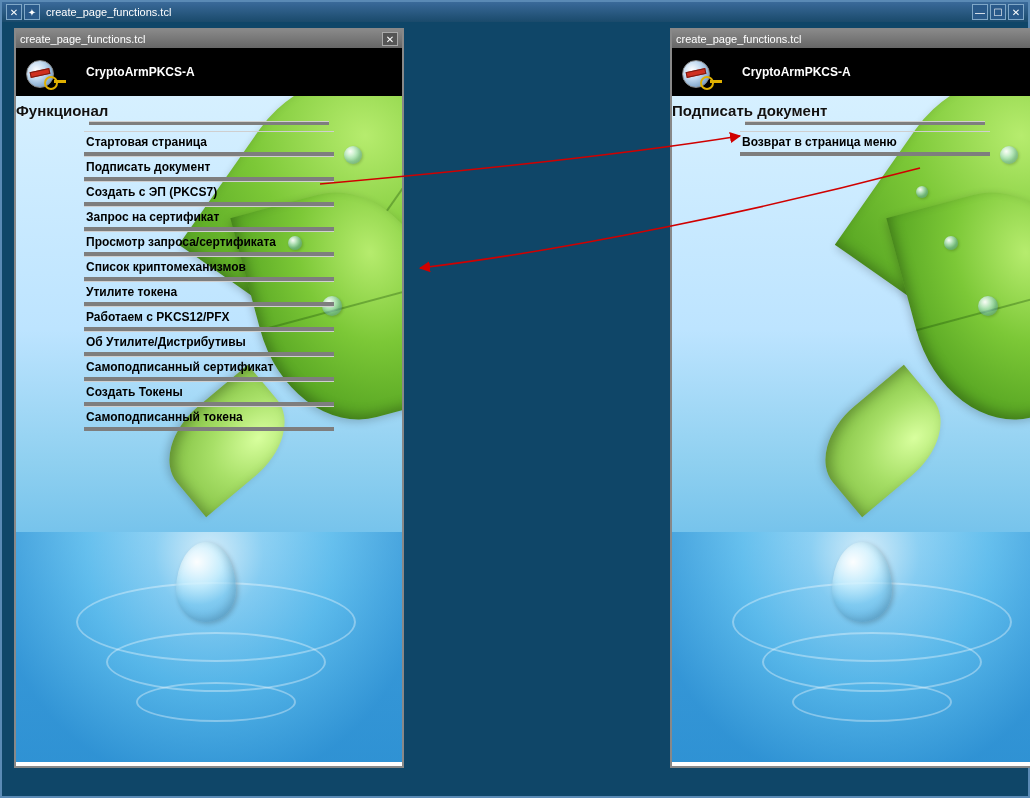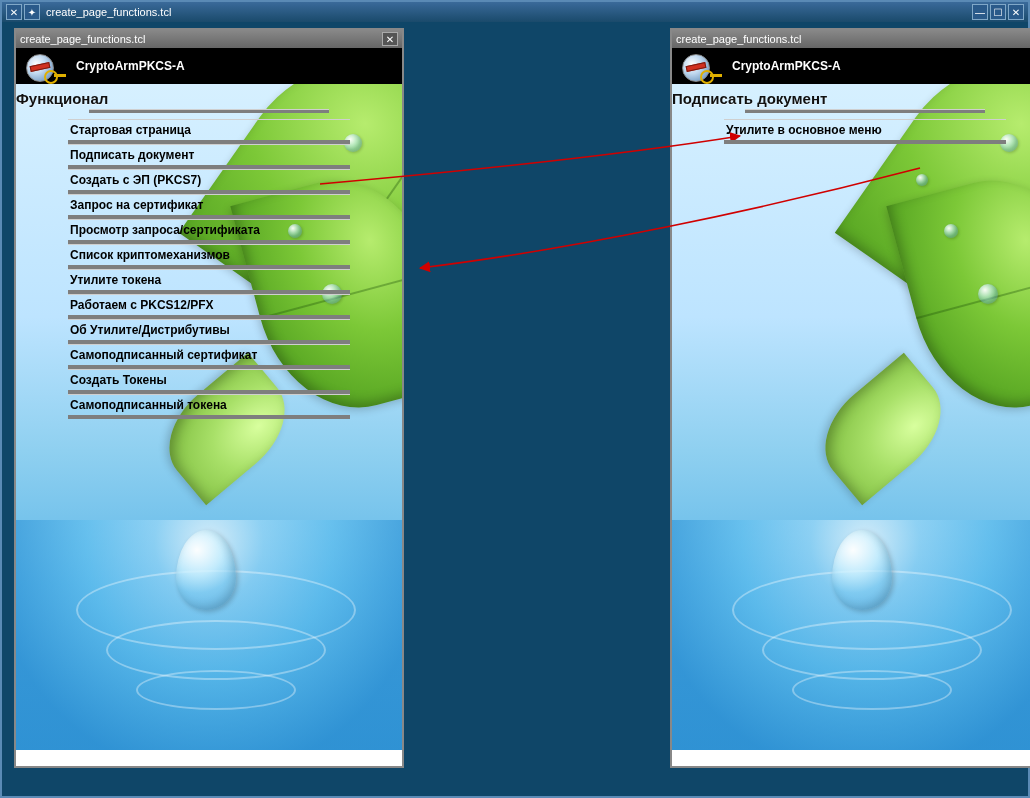--- a/index.html
+++ b/index.html
@@ -65,26 +65,26 @@
     margin-left: auto;
     width: 16px; height: 14px;
     background: #555555;
     border: 1px solid #aaaaaa;
     display:flex;align-items:center;justify-content:center;
     font-size: 10px;
     cursor: pointer;
   }
 
   .app-header {
-    height: 36px;
+    height: 48px;
     background: #000;
     display: flex;
     align-items: center;
     padding: 0 10px;
-    gap: 10px;
+    gap: 20px;
   }
   .app-logo {
     width: 40px; height: 32px;
     position: relative;
   }
   .app-logo .disc {
     position:absolute; left:0; top:4px;
     width: 28px; height: 28px;
     border-radius: 50%;
     background: radial-gradient(circle at 35% 35%, #fff 0%, #c0d8ef 40%, #5080b0 100%);
@@ -187,21 +187,21 @@
     background: #7e7e7e;
     margin: 2px auto 0;
     width: 240px;
     border-top: 1px solid #cfcfcf;
   }
 
   .menu {
     position: relative;
     z-index: 5;
     margin-top: 6px;
-    padding: 0 52px;
+    padding: 0 68px;
     display: flex;
     flex-direction: column;
     gap: 0;
   }
   .menu-item {
     font-size: 12px;
     font-weight: bold;
     color: #000;
     padding: 3px 2px;
     border-top: 1px solid #cfcfcf;
@@ -319,21 +319,21 @@
           <div class="splash" style="left:90px; bottom:70px; width:220px; height:60px;"></div>
           <div class="splash" style="left:60px; bottom:100px; width:280px; height:80px;"></div>
         </div>
         <div class="bigdrop"></div>
 
         <div class="page-title">
           <span>Подписать документ</span>
           <span class="under"></span>
         </div>
         <div class="menu" id="menu-right">
-            <div class="menu-item">Утилите в основное меню</div>
+            <div class="menu-item">Возврат в страница меню</div>
           </div>
       </div>
     </div>
 
   </div>
 </div>
 
 <svg id="arrows">
   <defs>
     <marker id="ah" viewBox="0 0 10 10" refX="9" refY="5" markerWidth="7" markerHeight="7" orient="auto-start-reverse">

